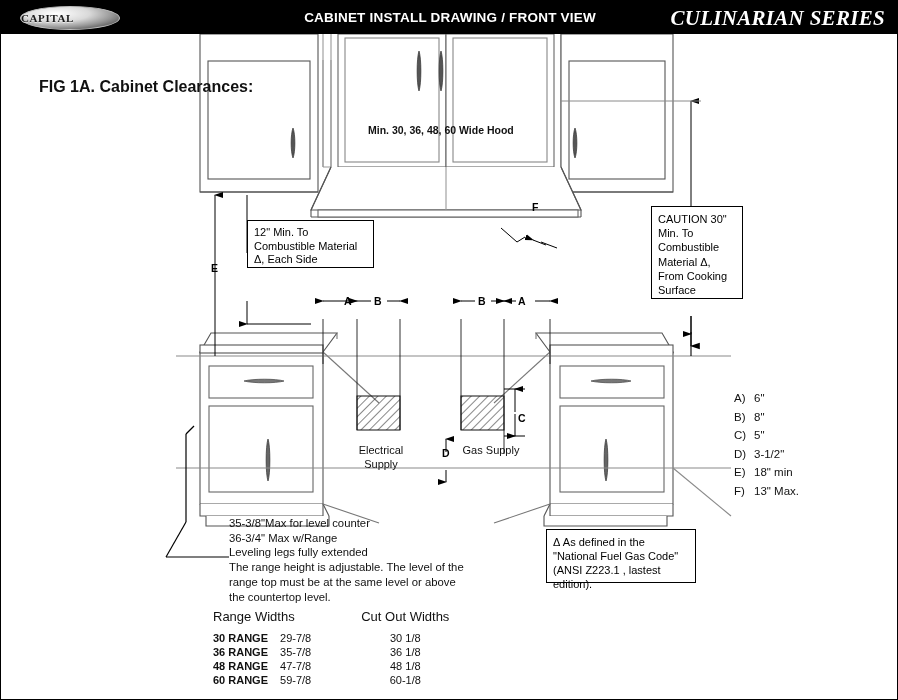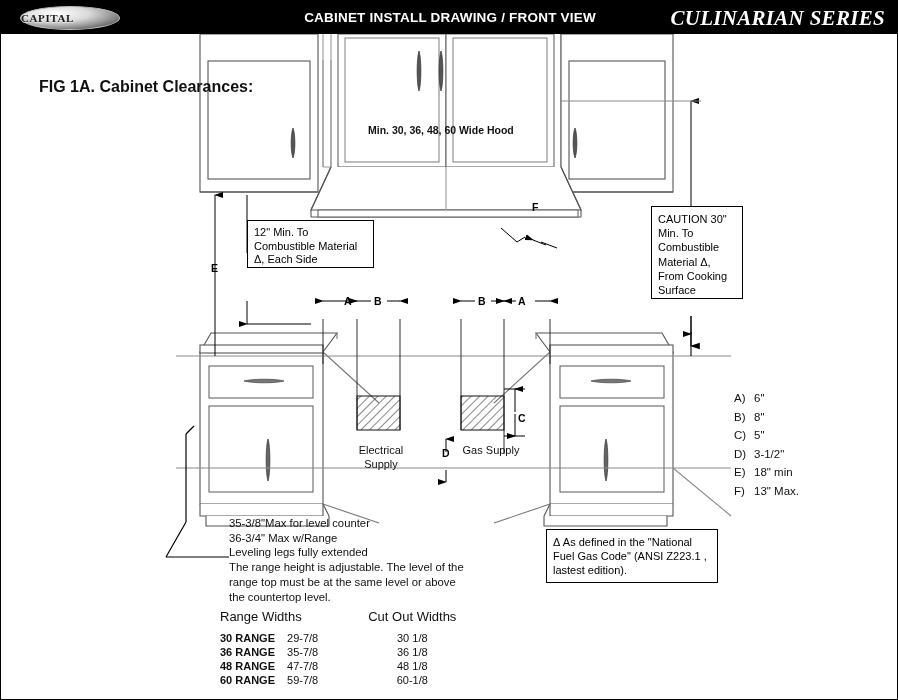--- a/index.html
+++ b/index.html
@@ -43,27 +43,27 @@
   .lbl{position:absolute;font-family:"Liberation Sans",sans-serif;color:#111;white-space:pre;}
   #fig-label{left:38px;top:77px;font-size:16px;font-weight:bold;}
   #hood-label{left:367px;top:123px;font-size:10.5px;font-weight:bold;text-align:right;}
   .callout{
     position:absolute;border:1.6px solid #000;background:#fff;box-sizing:border-box;
     font-size:11px;line-height:13.5px;color:#000;padding:5px 6px 4px 6px;
     font-family:"Liberation Sans",sans-serif;
   }
   #box-12min{left:246px;top:219px;width:127px;height:48px;}
   #box-caution{left:650px;top:205px;width:92px;height:93px;line-height:14.2px;}
-  #box-delta{left:545px;top:528px;width:172px;height:54px;line-height:14px;}
+  #box-delta{left:545px;top:528px;width:150px;height:54px;line-height:14px;}
   .dimletter{position:absolute;font-size:10.5px;font-weight:bold;color:#000;font-family:"Liberation Sans",sans-serif;}
   .supply-lbl{position:absolute;font-size:11px;color:#111;text-align:center;line-height:14px;font-family:"Liberation Sans",sans-serif;}
   #legend{position:absolute;left:733px;top:388px;font-size:11.5px;line-height:18.6px;color:#111;}
   #legend div span.key{display:inline-block;width:20px;}
   #note-block{position:absolute;left:228px;top:515px;font-size:11.3px;line-height:14.7px;color:#111;}
-  #tbl{position:absolute;left:219px;top:608px;font-size:11.5px;color:#111;}
+  #tbl{position:absolute;left:212px;top:608px;font-size:11.5px;color:#111;}
   #tbl table{border-collapse:collapse;}
   #tbl th{font-weight:normal;font-size:13px;padding:0 0 7px 0;text-align:left;}
   #tbl th.c2{padding-left:30px;text-align:center;}
   #tbl td{padding:1px 0;font-size:11px;}
   #tbl td.c0{padding-right:12px;font-weight:bold;}
   #tbl td.c1{padding-right:20px;}
   #tbl td.c2{padding-left:30px;text-align:center;}
 </style>
 </head>
 <body>

